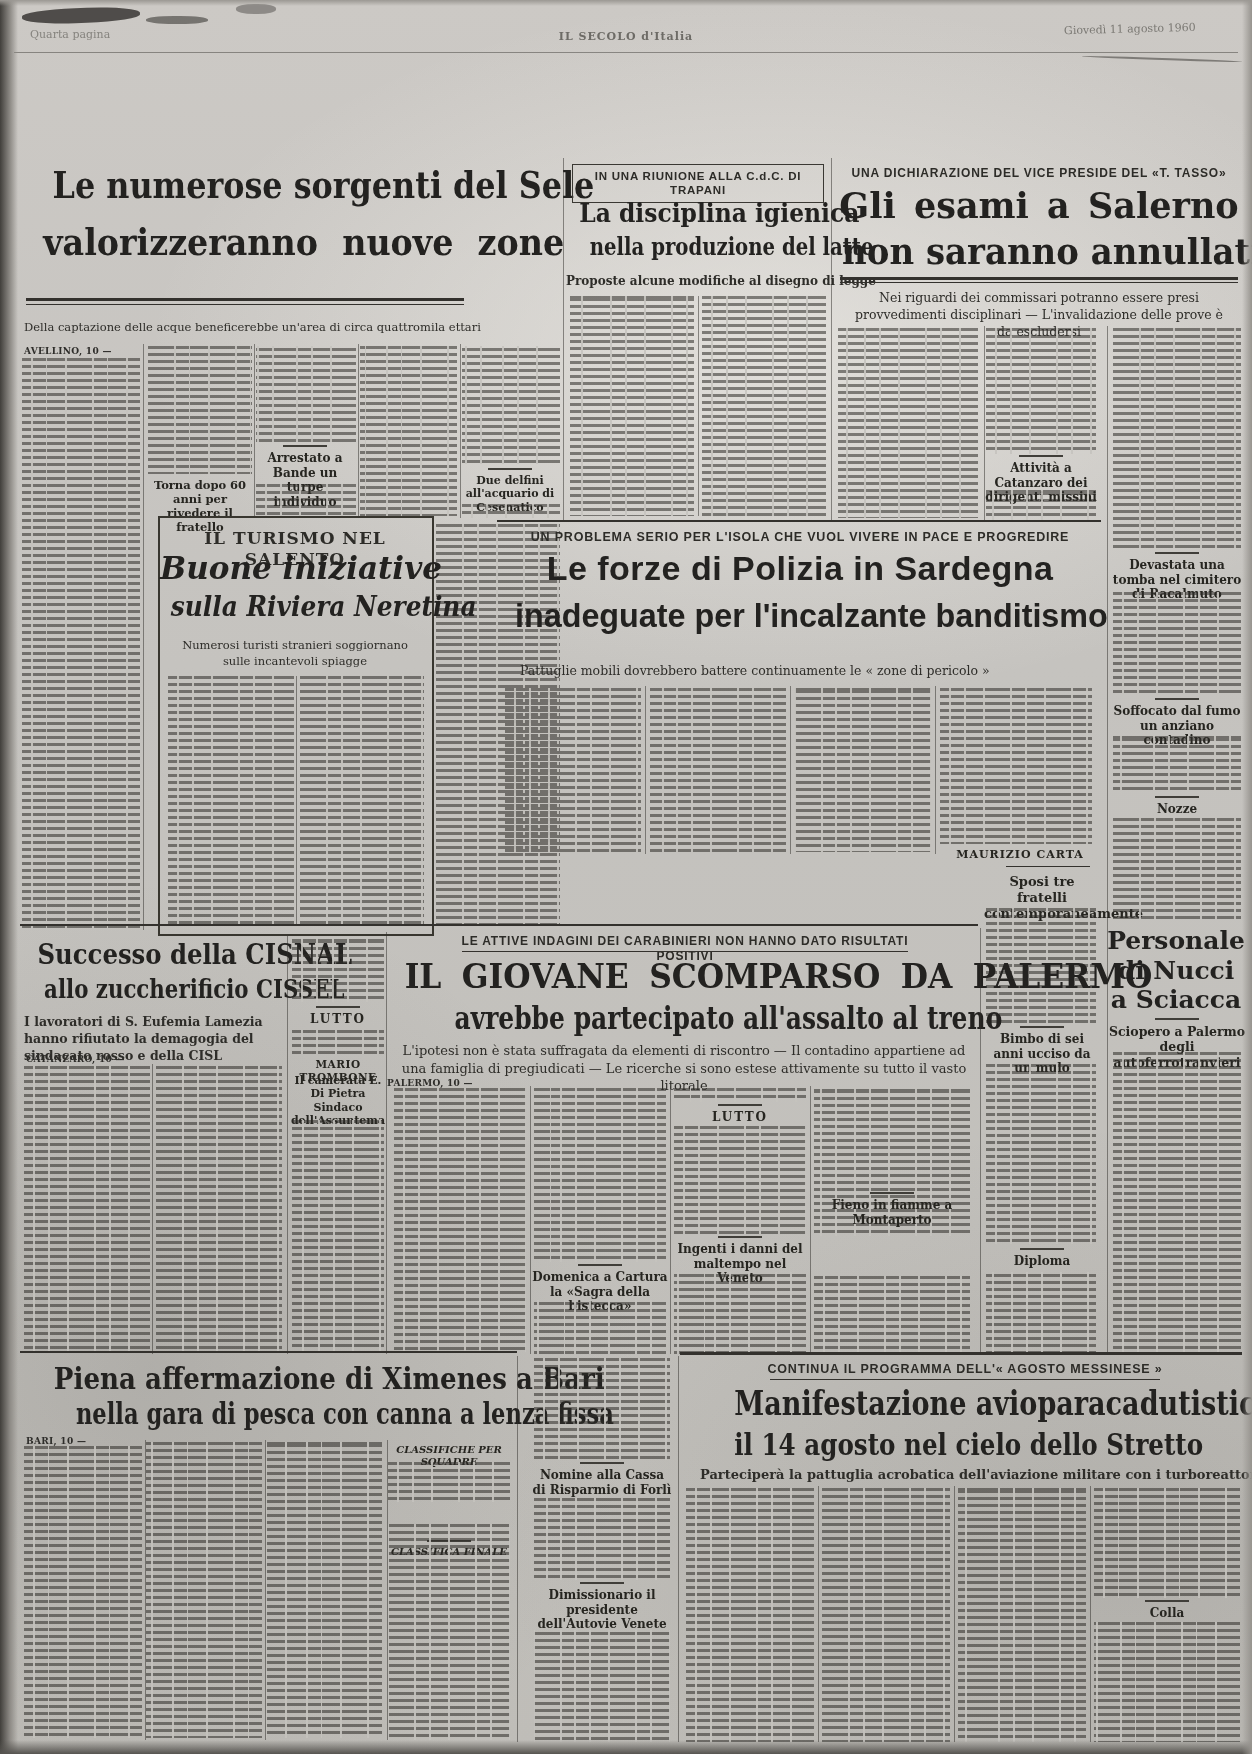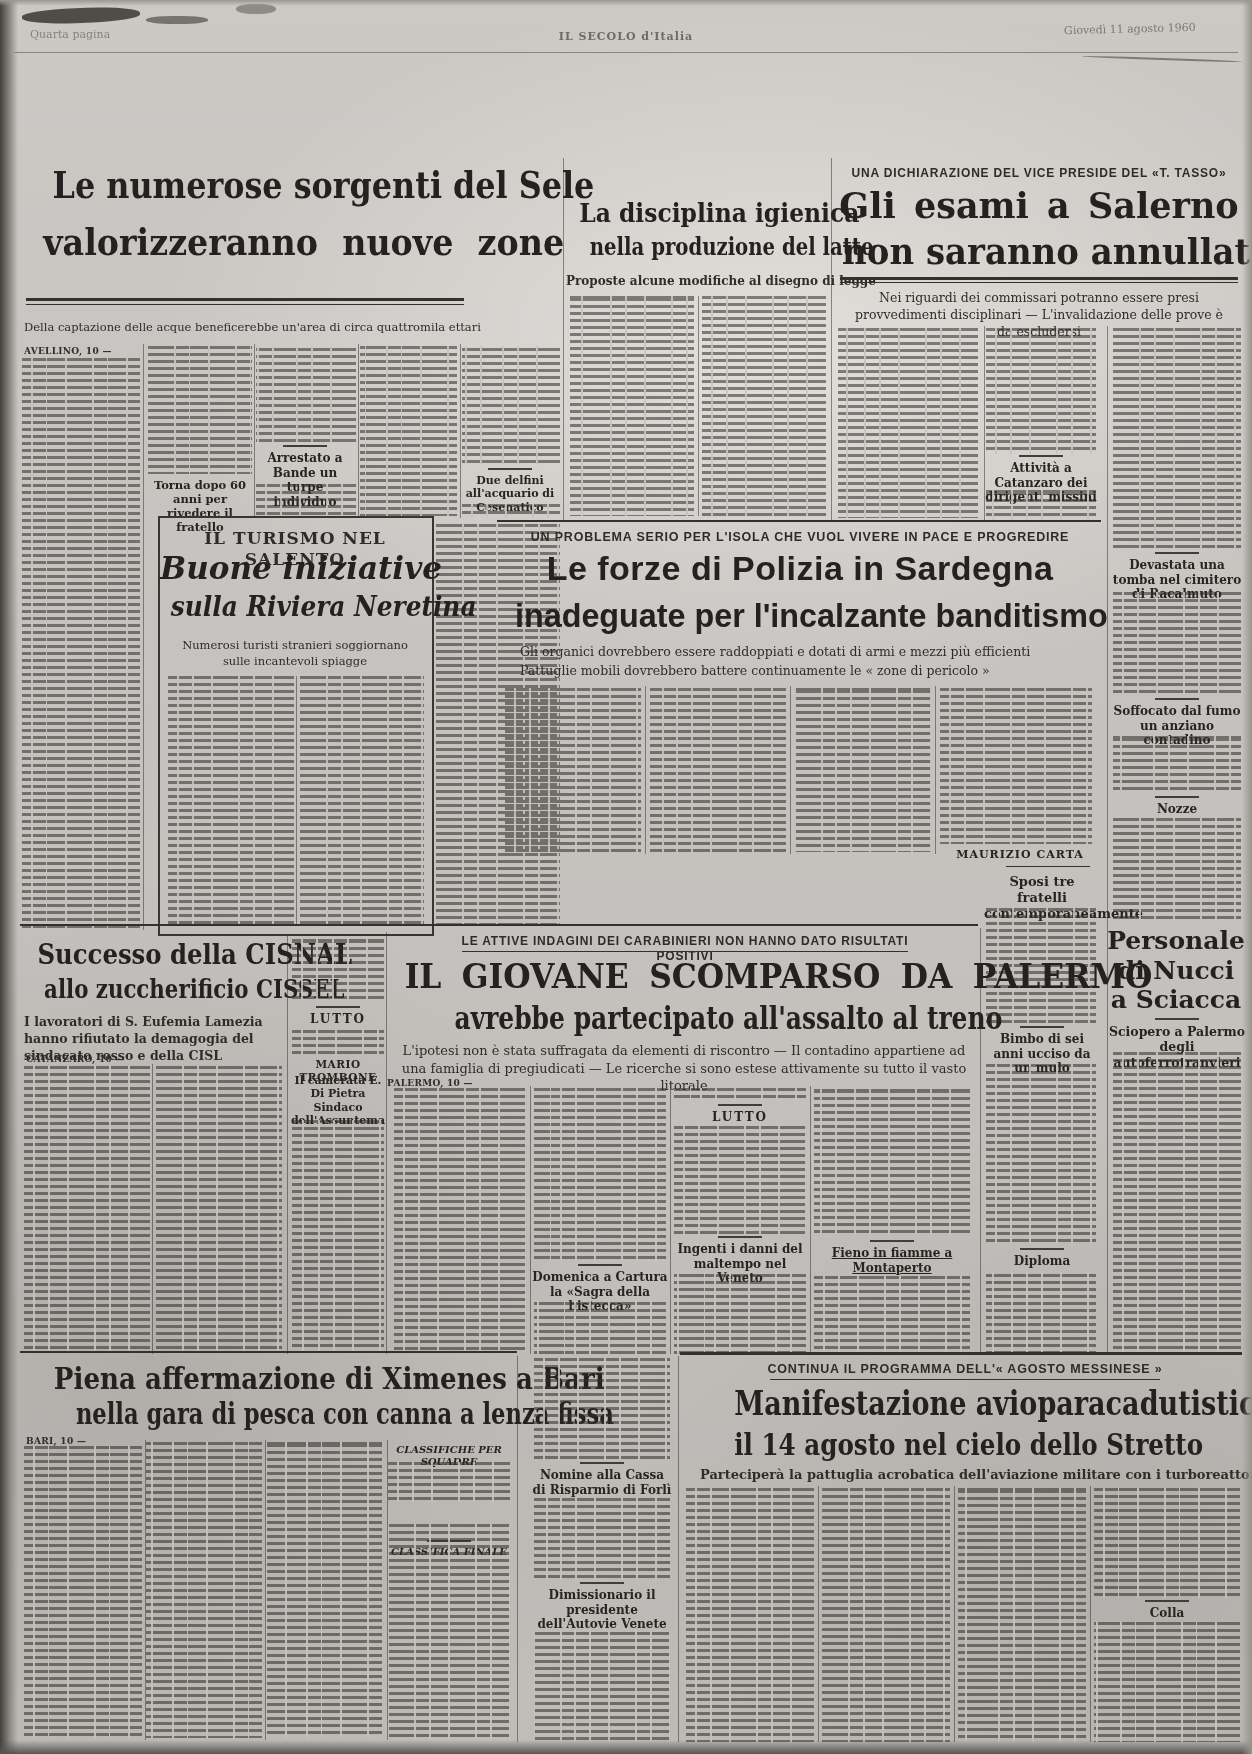--- a/index.html
+++ b/index.html
@@ -74,20 +74,21 @@
   <div class="kick" style="left:160px;top:528px;width:270px;font-family:'DejaVu Serif',serif;font-size:17px;letter-spacing:1px;">IL TURISMO NEL SALENTO</div>
   <div class="hl" style="left:160px;top:550px;width:270px;font-size:31px;font-style:italic;">Buone iniziative</div>
   <div class="hl" style="left:160px;top:591px;width:270px;font-size:27px;font-style:italic;transform:scaleX(.92);transform-origin:center;">sulla Riviera Neretina</div>
   <div class="sub" style="left:178px;top:638px;width:234px;font-size:11.5px;">Numerosi turisti stranieri soggiornano sulle incantevoli spiagge</div>
   <div class="ft" style="left:168px;top:676px;width:126px;height:250px;"></div>
   <div class="ft v2" style="left:300px;top:676px;width:124px;height:250px;"></div>
   <div class="vr" style="left:296px;top:676px;height:250px;"></div>
 
   <div class="vr" style="left:563px;top:158px;height:362px;"></div>
   <div class="vr" style="left:831px;top:158px;height:362px;"></div>
+  <div class="kick" style="left:572px;top:164px;width:250px;font-size:11.5px;border:1.5px solid #3a3833;padding:4px 0;">IN UNA RIUNIONE ALLA C.d.C. DI TRAPANI</div>
   <div class="hl" style="left:566px;top:198px;width:264px;font-size:26px;transform:scaleX(.9);transform-origin:center;">La disciplina igienica</div>
   <div class="hl" style="left:566px;top:232px;width:264px;font-size:24px;transform:scaleX(.82);transform-origin:center;">nella produzione del latte</div>
   <div class="sub" style="left:566px;top:273px;width:264px;font-size:12px;font-weight:bold;white-space:nowrap;">Proposte alcune modifiche al disegno di legge</div>
   <div class="ft v3" style="left:570px;top:296px;width:124px;height:220px;"></div>
   <div class="ft" style="left:702px;top:296px;width:124px;height:220px;"></div>
   <div class="vr" style="left:698px;top:296px;height:220px;"></div>
 
   <div class="kick" style="left:838px;top:166px;width:402px;font-size:12px;">UNA DICHIARAZIONE DEL VICE PRESIDE DEL «T. TASSO»</div>
   <div class="hl" style="left:836px;top:185px;width:406px;font-size:35px;word-spacing:6px;">Gli esami a Salerno</div>
   <div class="hl" style="left:836px;top:231px;width:406px;font-size:35px;transform:scaleX(.97);transform-origin:center;">non saranno annullati</div>
@@ -101,21 +102,20 @@
   <div class="ft v2" style="left:1113px;top:328px;width:128px;height:220px;"></div>
   <div class="mini sep" style="left:1109px;top:552px;width:136px;">Devastata una tomba nel cimitero di Racalmuto</div>
   <div class="ft" style="left:1113px;top:592px;width:128px;height:104px;"></div>
   <div class="vr" style="left:984px;top:326px;height:194px;"></div>
   <div class="vr" style="left:1107px;top:326px;height:1029px;"></div>
 
   <div class="hr" style="left:497px;top:520px;width:604px;height:2px;"></div>
   <div class="kick" style="left:505px;top:530px;width:590px;font-size:12.5px;">UN PROBLEMA SERIO PER L'ISOLA CHE VUOL VIVERE IN PACE E PROGREDIRE</div>
   <div class="hl" style="left:500px;top:549px;width:600px;font-family:'Liberation Sans',sans-serif;font-size:34px;letter-spacing:.5px;">Le forze di Polizia in Sardegna</div>
   <div class="hl" style="left:500px;top:596px;width:600px;font-family:'Liberation Sans',sans-serif;font-size:34px;transform:scaleX(.95);transform-origin:center;">inadeguate per l'incalzante banditismo</div>
-  <div class="sub" style="left:520px;top:644px;width:560px;font-size:12.5px;white-space:nowrap;text-align:left;">Gli organici dovrebbero essere raddoppiati e dotati di armi e mezzi più efficienti</div>
   <div class="sub" style="left:520px;top:663px;width:560px;font-size:12.5px;white-space:nowrap;text-align:left;">Pattuglie mobili dovrebbero battere continuamente le  « zone  di  pericolo »</div>
   <div class="ft" style="left:505px;top:688px;width:136px;height:164px;"></div>
   <div class="ft v2" style="left:650px;top:688px;width:136px;height:164px;"></div>
   <div class="ft v3" style="left:795px;top:688px;width:136px;height:164px;"></div>
   <div class="ft" style="left:940px;top:688px;width:152px;height:156px;"></div>
   <div class="vr" style="left:645px;top:686px;height:168px;"></div>
   <div class="vr" style="left:790px;top:686px;height:168px;"></div>
   <div class="vr" style="left:935px;top:686px;height:168px;"></div>
   <div class="mini" style="left:945px;top:848px;width:150px;font-size:11px;letter-spacing:1px;">MAURIZIO CARTA</div>
   <div class="hr" style="left:1006px;top:866px;width:84px;height:1px;"></div>
@@ -162,21 +162,21 @@
   <div class="ft" style="left:394px;top:1088px;width:132px;height:264px;"></div>
   <div class="ft v2" style="left:534px;top:1088px;width:132px;height:174px;"></div>
   <div class="mini sep" style="left:532px;top:1264px;width:136px;">Domenica a Cartura la «Sagra della bistecca»</div>
   <div class="ft v3" style="left:534px;top:1300px;width:132px;height:54px;"></div>
   <div class="ft v2" style="left:674px;top:1088px;width:132px;height:14px;"></div>
   <div class="mini sep" style="left:700px;top:1104px;width:80px;letter-spacing:2px;">LUTTO</div>
   <div class="ft" style="left:674px;top:1126px;width:132px;height:108px;"></div>
   <div class="mini sep" style="left:672px;top:1236px;width:136px;">Ingenti i danni del maltempo nel Veneto</div>
   <div class="ft v3" style="left:674px;top:1272px;width:132px;height:82px;"></div>
   <div class="ft v3" style="left:814px;top:1088px;width:156px;height:148px;"></div>
-  <div class="mini sep" style="left:816px;top:1240px;width:152px;text-decoration:underline;">Fieno in fiamme a Montaperto</div>
+  <div class="mini sep" style="left:816px;top:1192px;width:152px;">Fieno in fiamme a Montaperto</div>
   <div class="ft" style="left:814px;top:1276px;width:156px;height:78px;"></div>
   <div class="vr" style="left:530px;top:1086px;height:268px;"></div>
   <div class="vr" style="left:670px;top:1086px;height:268px;"></div>
   <div class="vr" style="left:810px;top:1086px;height:268px;"></div>
   <div class="vr" style="left:980px;top:928px;height:427px;"></div>
 
   <div class="hr" style="left:20px;top:1351px;width:497px;height:2px;"></div>
   <div class="hl" style="left:22px;top:1361px;width:490px;font-size:30px;transform:scaleX(.87);transform-origin:center;">Piena affermazione di Ximenes a Bari</div>
   <div class="hl" style="left:22px;top:1397px;width:490px;font-size:29px;transform:scaleX(.78);transform-origin:center;">nella gara di pesca con canna a lenza fissa</div>
   <div class="dl" style="left:26px;top:1436px;text-align:center;">BARI, 10 —</div>

